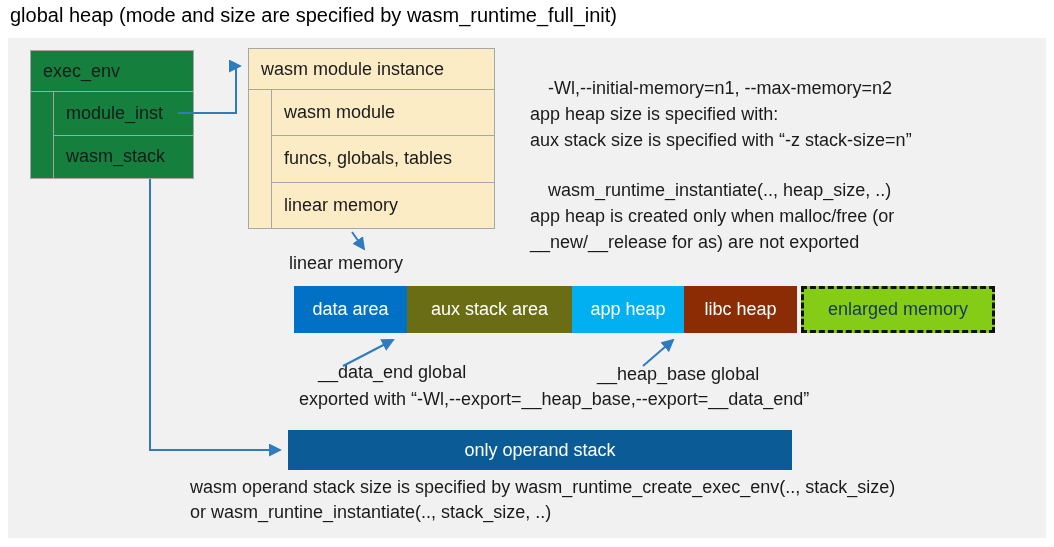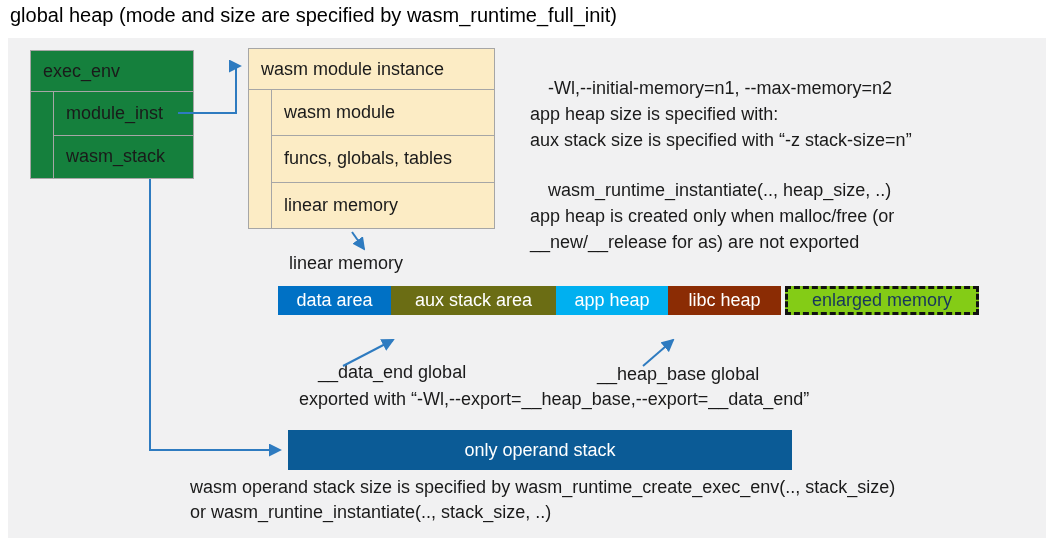--- a/index.html
+++ b/index.html
@@ -26,21 +26,21 @@
              font-size:18px; border-bottom:1px solid #a6a6a6; }
   .box-row:last-child { border-bottom:none; }
 
   
   .notes { left:530px; top:51px; font-size:18px; line-height:26px; }
   .note-line { white-space:nowrap; }
   .note-line.indent { padding-left:18px;margin-top:24px; }
 
   
   .lm-label { left:289px; top:253px; font-size:18px; }
-  .membar { left:278px; top:286px; height:29px; display:flex; align-items:stretch; }
+  .membar { left:294px; top:286px; height:47px; display:flex; align-items:stretch; }
   .segment { display:flex; align-items:center; justify-content:center;
              color:#ffffff; font-size:18px; white-space:nowrap; }
   .seg-data { width:113px; }
   .seg-aux  { width:165px; }
   .seg-app  { width:112px; }
   .seg-libc { width:113px; }
   .seg-enl  { width:188px; margin-left:4px; border:3px dashed #111111;
               background:#fafafa; color:#17365d; }
 
   .lbl-dataend  { left:318px; top:362px; font-size:18px; white-space:nowrap; }

